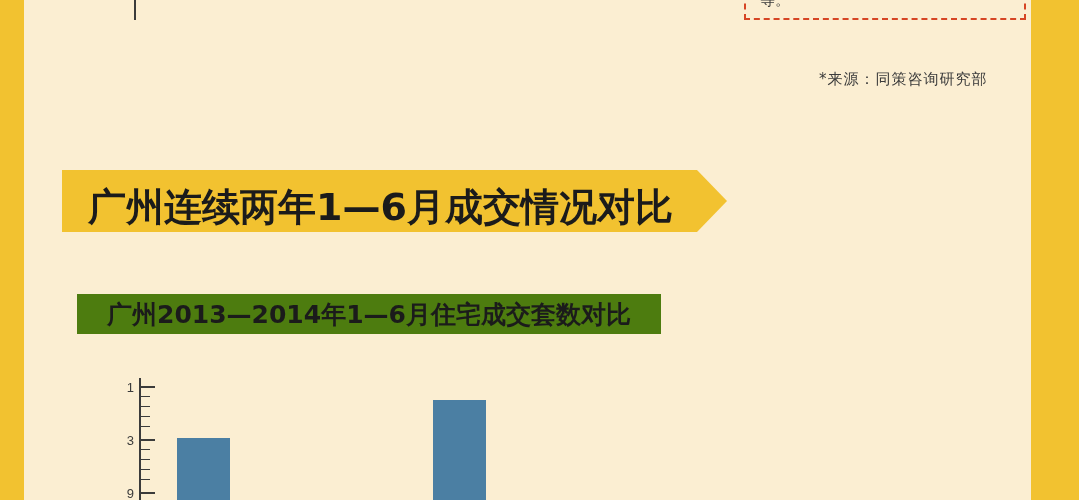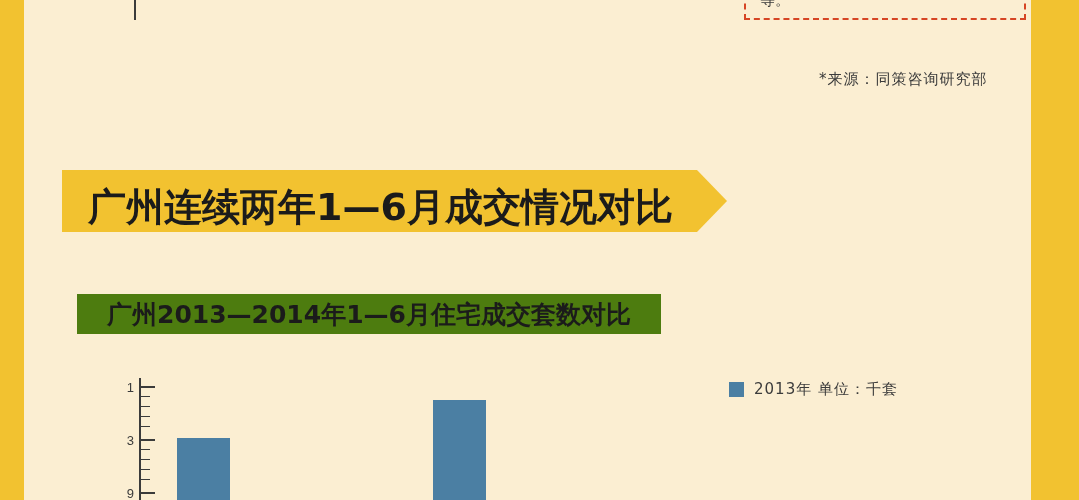--- a/index.html
+++ b/index.html
@@ -136,20 +136,16 @@
       <div class="bc-tick" style="top:89px;"></div>
       <div class="bc-tick" style="top:99px;"></div>
       <div class="bc-tick" style="top:109px;"></div>
       <div class="bc-tick major" style="top:122px;"></div>
 
       <div class="bc-bar" style="left:93px;width:53px;height:82px;"></div>
       <div class="bc-bar" style="left:349px;width:53px;height:120px;"></div>
     </div>
 
     <div class="legend">
-      <div class="leg-row">
-        <div class="leg-swatch" style="background:#4b7fa3;"></div>
-        <div class="leg-txt">2013年  单位：千套</div>
-      </div>
     </div>
 
   </div>
 </div>
 
 </body></html>

